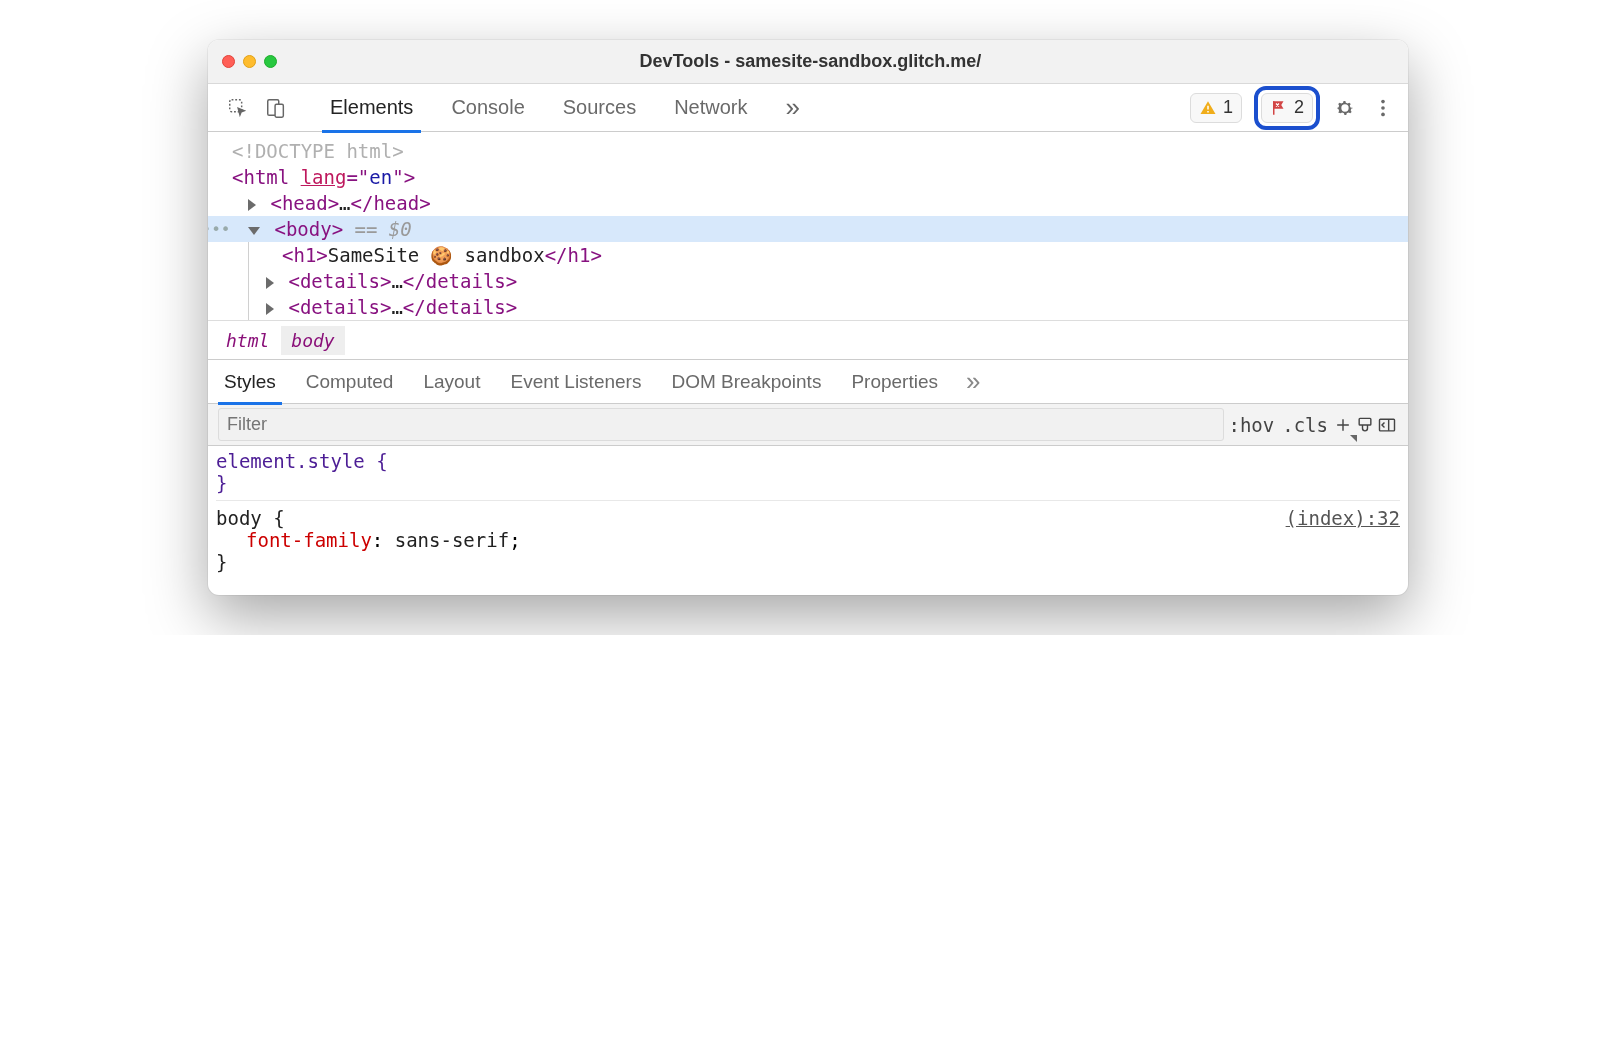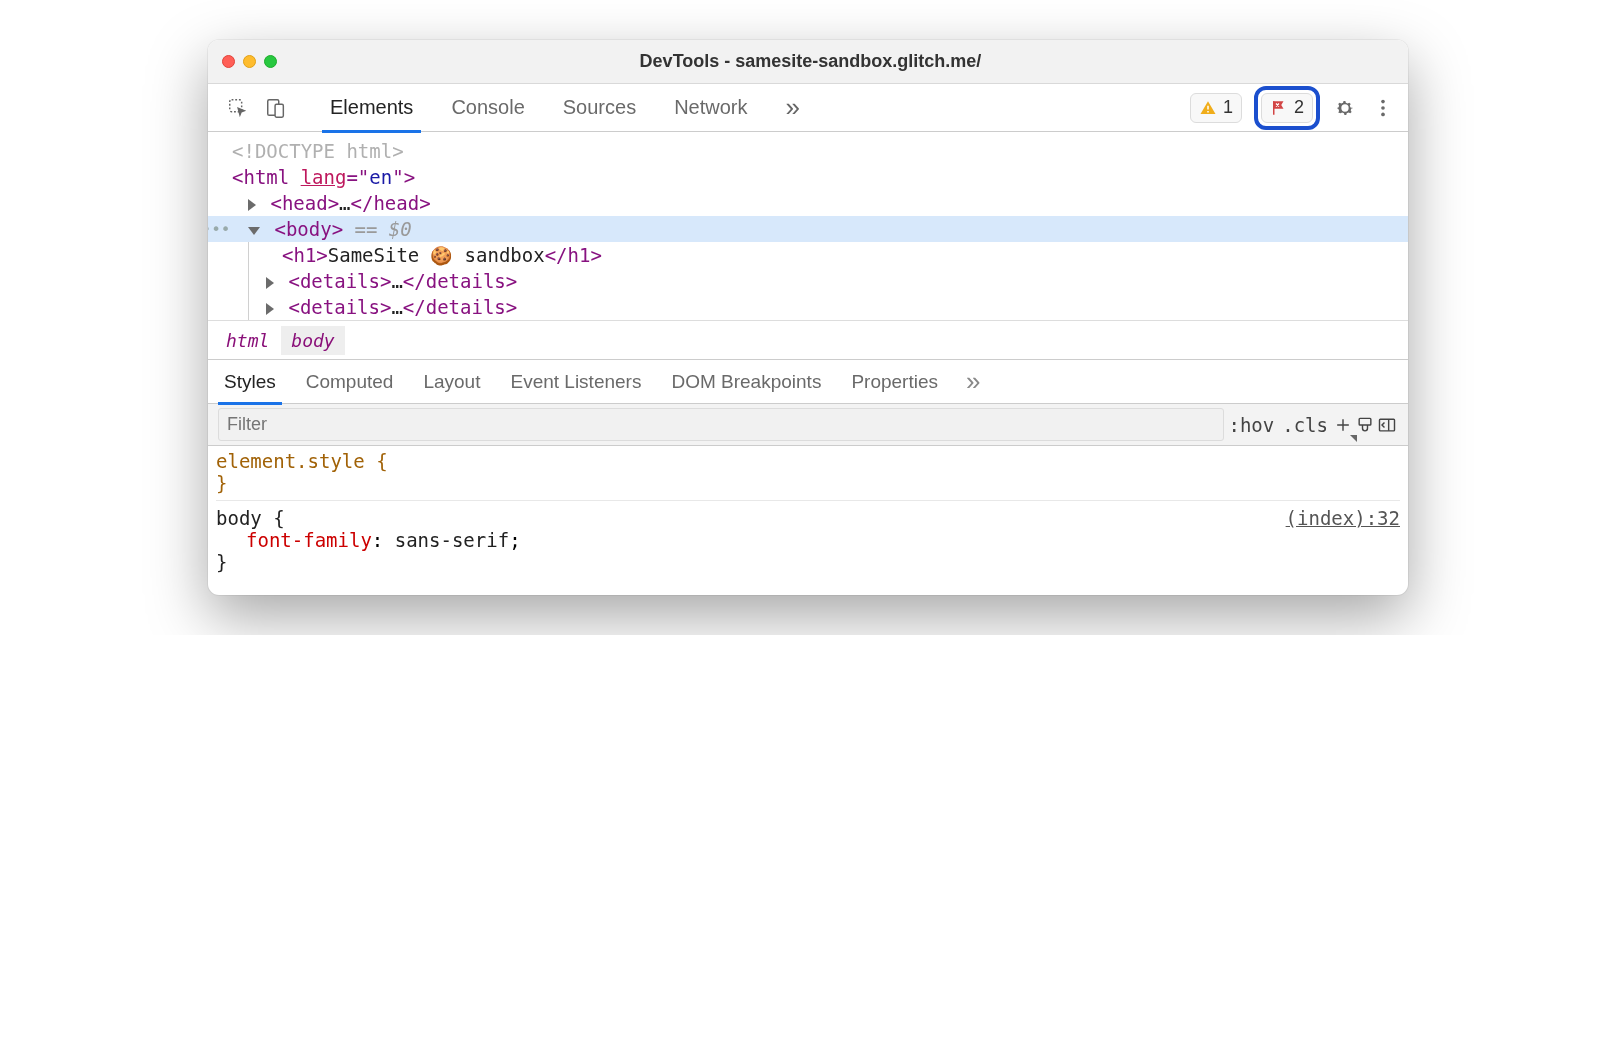--- a/index.html
+++ b/index.html
@@ -232,21 +232,21 @@
   }
 
   
   .styles {
     font-family: Menlo, Consolas, monospace;
     font-size: 19px;
     padding: 4px 8px 10px 8px;
   }
   .rule { padding-bottom: 6px; border-bottom: 1px solid #e8e8e8; margin-bottom: 6px; }
   .rule-head { display: flex; justify-content: space-between; }
-  .sel-gray { color: #a16207; }
+  .sel-gray { color: #4c1d95; }
   .sel-black { color: #222; }
   .link { color: #555; text-decoration: underline; cursor: pointer; }
   .prop-name { color: #c00; }
   .prop-val { color: #222; }
   .emoji { font-size: 18px; }
 
 </style>
 </head>
 <body>
 

